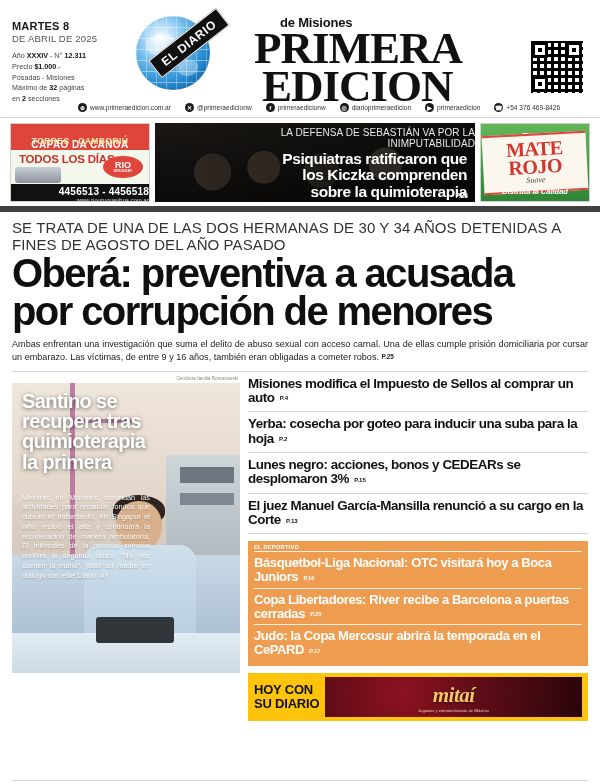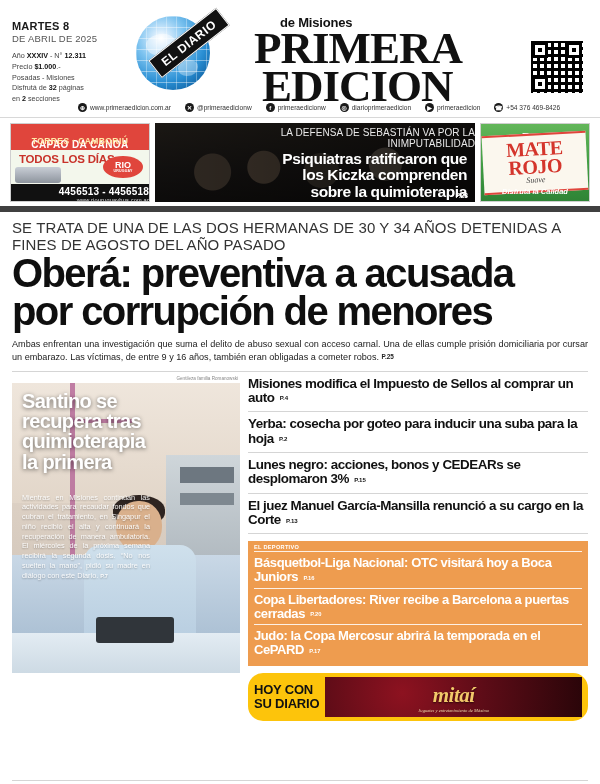--- a/index.html
+++ b/index.html
@@ -240,21 +240,21 @@
   .sp-item { border-top: 1px solid rgba(255,255,255,.85); padding: 4px 0 4px 0; }
   .sp-item:first-of-type { border-top: none; }
   .sp-title {
     color: #ffffff; font-size: 13px; font-weight: bold; line-height: 1.06;
     letter-spacing: -.4px;
   }
   .sp-title .pg { font-size: 5.8px; vertical-align: 1.5px; margin-left: 2px; letter-spacing: 0; }
 
   .bottom-ad {
     margin-top: 7px; background: #fdc40b; height: 48px; display: flex;
-    align-items: center; padding: 0 6px; gap: 6px; border-radius: 15px;
+    align-items: center; padding: 0 6px; gap: 6px;
   }
   .ba-text { font-size: 13px; font-weight: bold; color: #111; line-height: 1.1; letter-spacing: -.2px; }
   .ba-logo {
     flex: 1; height: 40px; position: relative; overflow: hidden;
     background: radial-gradient(circle at 30% 40%, #8d1220 0%, #5d0c17 45%, #2a0509 100%);
   }
   .ba-logo-text {
     position: absolute; left: 50%; top: 46%; transform: translate(-50%,-50%);
     font-family: "Liberation Serif", serif; font-style: italic; font-weight: bold;
     font-size: 21px; color: #f3c96a; letter-spacing: -.5px;
@@ -282,21 +282,21 @@
           <b>XXXIV</b>
           <span>- N°</span>
           <b>12.311</b>
         </div>
         <div>
           <span>Precio</span>
           <b>$1.000</b><span>.-</span>
         </div>
         <div>Posadas - Misiones</div>
         <div>
-          <span>Disfrutá de</span>
+          <span>Máximo de</span>
           <b>32</b>
           <span>páginas</span>
         </div>
         <div>
           <span>en</span>
           <b>2</b>
           <span>secciones</span>
         </div>
       </div>
     </div>

